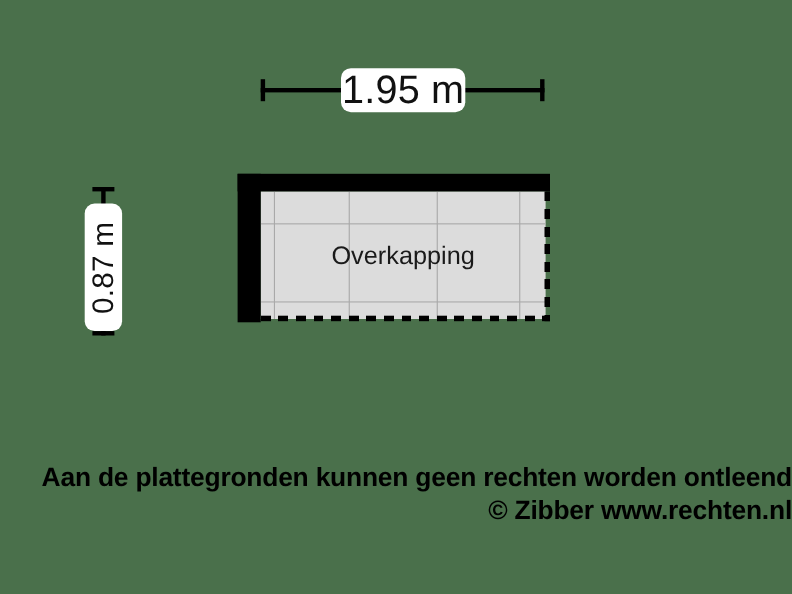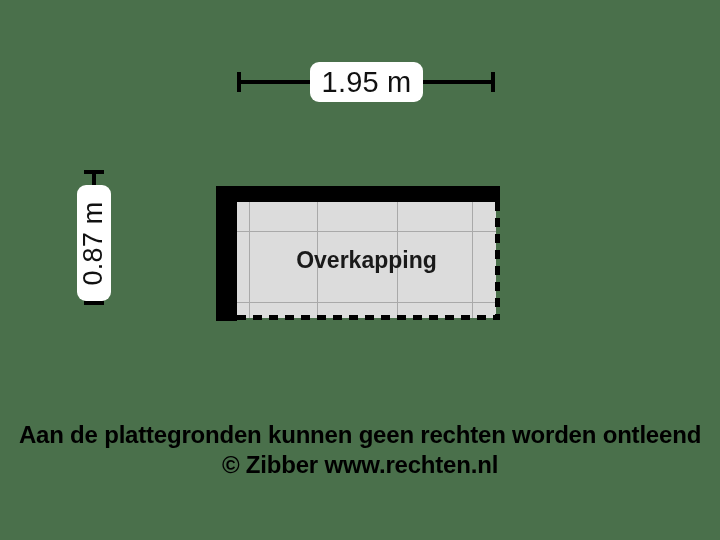--- a/index.html
+++ b/index.html
@@ -42,21 +42,21 @@
     position: absolute;
     left: 310px;
     top: 62px;
     width: 113px;
     height: 40px;
     background: #ffffff;
     border-radius: 9px;
     display: flex;
     align-items: center;
     justify-content: center;
-    font-size: 29px;
+    font-size: 36px;
     color: #111;
     letter-spacing: 0.2px;
   }
 
   
   .dim-v-line {
     position: absolute;
     left: 92px;
     top: 172px;
     width: 4px;
@@ -90,24 +90,23 @@
     white-space: nowrap;
     font-size: 27px;
     color: #111;
     letter-spacing: 0.2px;
   }
 
   
   #room {
     position: absolute;
     left: 216px;
-    top: 186px;
+    top: 158px;
     width: 284px;
     height: 135px;
-    font-weight: bold;
   }
   
   .wall-top {
     position: absolute;
     left: 0;
     top: 0;
     width: 284px;
     height: 16px;
     background: #000;
   }
@@ -168,21 +167,21 @@
     font-size: 23px;
     color: #1a1a1a;
   }
 
   
   #caption {
     position: absolute;
     left: 0;
     top: 420px;
     width: 720px;
-    text-align: center;
+    text-align: right;
     color: #000;
     font-family: "Liberation Sans Narrow", "Liberation Sans", sans-serif;
     font-weight: bold;
     font-size: 24px;
     line-height: 30px;
     letter-spacing: -0.2px;
   }
   #caption div { white-space: nowrap; }
 </style>
 </head>

